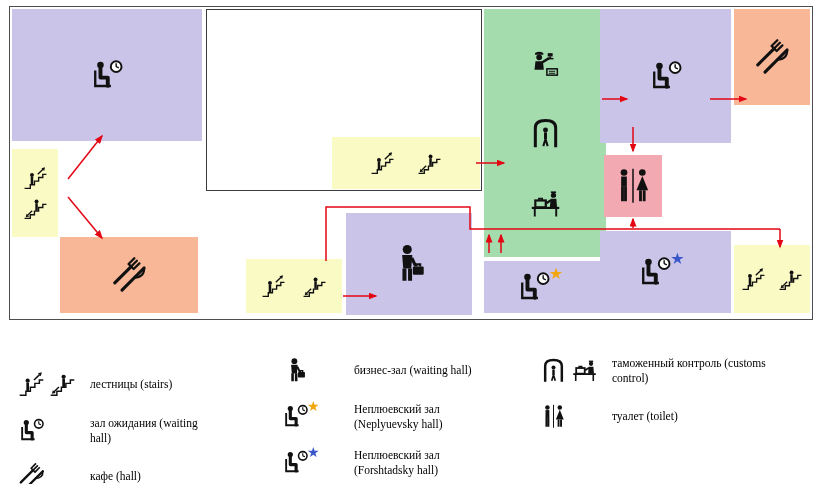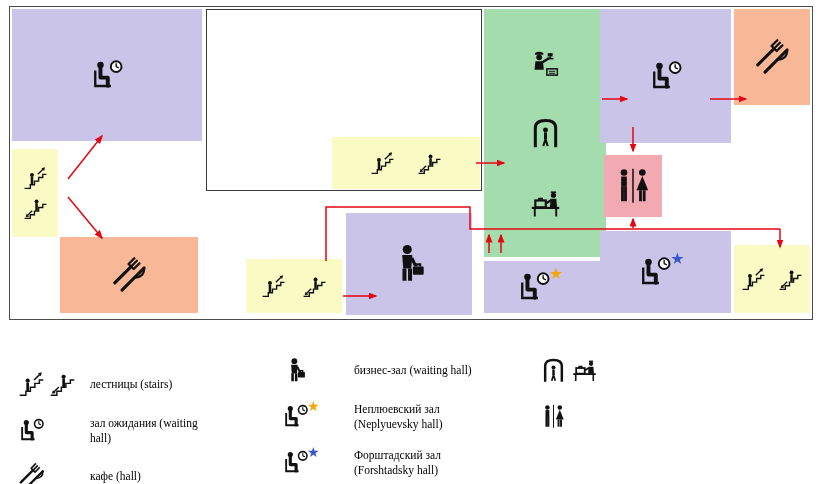--- a/index.html
+++ b/index.html
@@ -356,21 +356,21 @@
       <span class="licons">
           <svg class="ic" viewBox="0 0 26 24">
             <circle cx="8" cy="4.4" r="2.5" fill="#111"></circle>
             <path d="M8 6.8 V14 H13.6 V20.2" stroke="#111" stroke-width="3" fill="none" stroke-linejoin="round" stroke-linecap="round"></path>
             <path d="M4 8.6 V20.4 H16" stroke="#111" stroke-width="1.8" fill="none"></path>
             <circle cx="20" cy="5.6" r="4.1" fill="#fff" stroke="#111" stroke-width="1.5"></circle>
             <path d="M20 5.6 V3 M20 5.6 L22.1 6.5" stroke="#111" stroke-width="1.1" fill="none"></path>
           </svg>
           <span class="star" style="color:#3a57c9">★</span>
         </span>
-      <span class="llabel">Форштадский зал (Forshtadsky hall)</span>
+      <span class="llabel">Неплюевский зал (Forshtadsky hall)</span>
     </div>
   </div>
 
   <div class="lcol lcol3">
     <div class="lrow">
       <span class="licons">
           <svg class="ic" viewBox="0 0 24 24">
             <path d="M4.6 22 V8 Q4.6 2.6 12 2.6 Q19.4 2.6 19.4 8 V22" stroke="#111" stroke-width="2.2" fill="none"></path>
             <circle cx="12" cy="9.4" r="1.8" fill="#111"></circle>
             <path d="M12 11.2 V16" stroke="#111" stroke-width="2.2" fill="none"></path>
@@ -380,28 +380,30 @@
             <path d="M2 15.2 H22" stroke="#111" stroke-width="1.6" fill="none"></path>
             <path d="M4.2 15.2 V21.4 M19.8 15.2 V21.4" stroke="#111" stroke-width="1.4" fill="none"></path>
             <rect x="4.6" y="9.8" width="7.6" height="5" fill="none" stroke="#111" stroke-width="1.6"></rect>
             <path d="M7.2 9.8 V8.4 H9.6 V9.8" stroke="#111" stroke-width="1.2" fill="none"></path>
             <circle cx="17.8" cy="6" r="1.9" fill="#111"></circle>
             <path d="M15.9 3.2 H19.7 V4.4 H15.9 Z" fill="#111"></path>
             <path d="M15.7 8.6 H19.9 L20.4 14.8 H15.2 Z" fill="#111"></path>
             <path d="M16 9.6 L12.6 11.8" stroke="#111" stroke-width="1.6" fill="none"></path>
           </svg>
         </span>
+      <span class="llabel">таможенный контроль (customs control)</span>
     </div>
     <div class="lrow">
       <span class="licons">
           <svg class="ic" viewBox="0 0 24 24">
             <circle cx="6.6" cy="3.9" r="2" fill="#111"></circle>
             <rect x="4.9" y="6.3" width="3.4" height="6.2" fill="#111"></rect>
             <path d="M5.7 12.5 V21.2 M7.5 12.5 V21.2" stroke="#111" stroke-width="1.7" fill="none"></path>
             <path d="M12 1.6 V22" stroke="#111" stroke-width="0.9" fill="none"></path>
             <circle cx="17.6" cy="3.9" r="2" fill="#111"></circle>
             <polygon points="17.6,6 14.1,14.6 21.1,14.6" fill="#111"></polygon>
             <path d="M16.5 14.6 V21.2 M18.7 14.6 V21.2" stroke="#111" stroke-width="1.7" fill="none"></path>
           </svg>
         </span>
+      <span class="llabel">туалет (toilet)</span>
     </div>
   </div>
 </div>
 
 </body></html>

